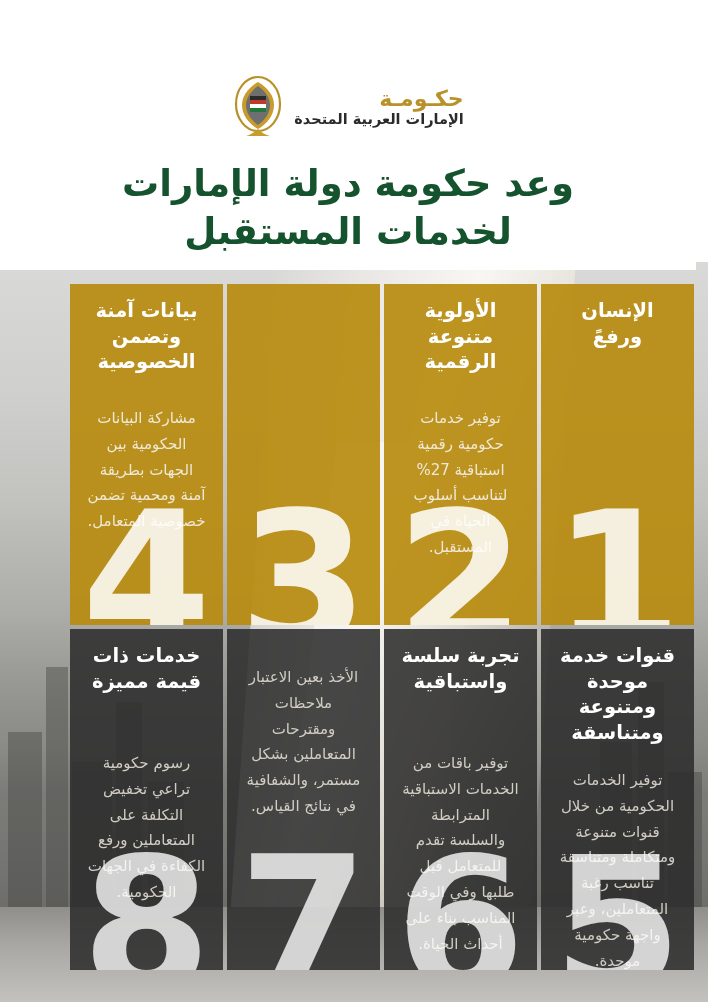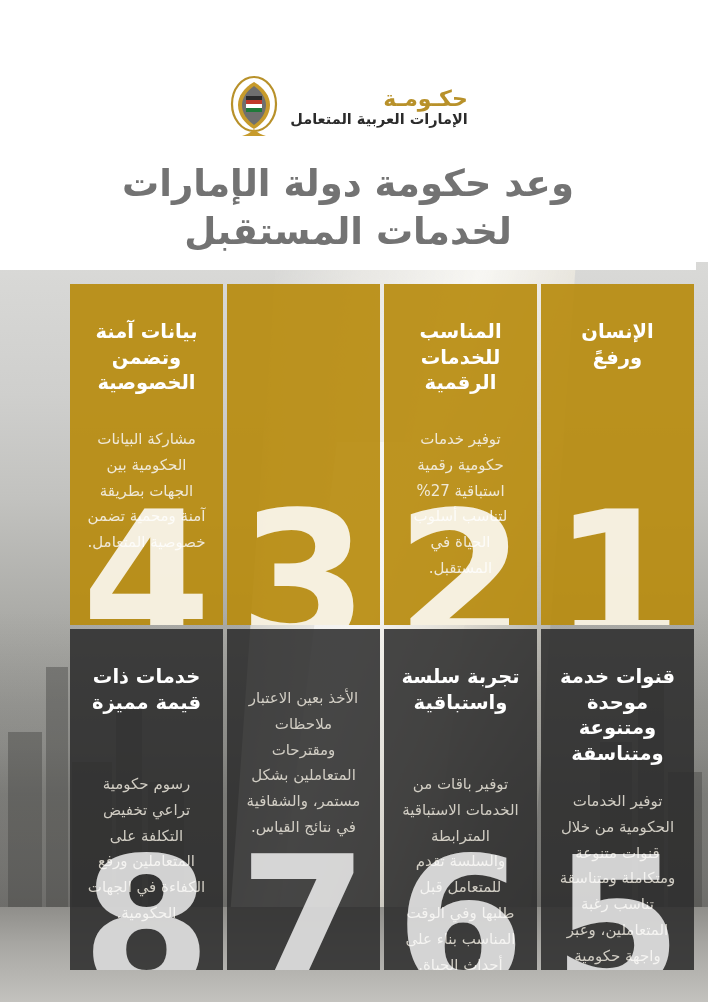--- a/index.html
+++ b/index.html
@@ -48,21 +48,21 @@
     letter-spacing: 0px;
   }
   .gov-text .line2 {
     font-size: 14.5px;
     font-weight: bold;
     color: #2b2b2b;
   }
   .main-title {
     margin-top: 22px;
     text-align: center;
-    color: #737373;
+    color: #14532d;
     font-weight: bold;
     line-height: 1.18;
   }
   .main-title .t1 { font-size: 37px; letter-spacing: 0.5px; display:block; }
   .main-title .t2 { font-size: 37px; letter-spacing: 3px; display:block; margin-top: 4px;}
 
   
   .photo-band {
     position: absolute;
     top: 262px; left: 0;
@@ -117,21 +117,21 @@
     width: 628px;
     display: grid;
     grid-template-columns: repeat(4, 153px);
     grid-template-rows: 341px 341px;
     gap: 4px 4px;
     z-index: 4;
   }
   .panel {
     position: relative;
     overflow: hidden;
-    padding: 35px 13px 0 13px;
+    padding: 14px 13px 0 13px;
     color: #ffffff;
   }
   .panel.gold { background: rgba(184,140,16,0.93); }
   .panel.dark { background: rgba(46,46,46,0.88); }
   .panel .p-title {
     font-size: 19.5px;
     font-weight: bold;
     line-height: 1.32;
     text-align: center;
     color: #ffffff;
@@ -171,21 +171,21 @@
 </style>
 </head>
 <body>
 
 <div class="page">
 
   <div class="header">
     <div class="emblem-row">
       <div class="gov-text">
         <div class="line1">حكـومـة</div>
-        <div class="line2">الإمارات العربية المتعامل</div>
+        <div class="line2">الإمارات العربية المتحدة</div>
       </div>
       <div class="emblem">
         <svg width="52" height="66" viewBox="0 0 52 66" xmlns="http://www.w3.org/2000/svg">
           <ellipse cx="26" cy="30" rx="22" ry="27" fill="none" stroke="#b8912a" stroke-width="2.2"></ellipse>
           <path d="M26 8 C16 14 10 22 10 31 C10 41 17 50 26 55 C35 50 42 41 42 31 C42 22 36 14 26 8 Z" fill="#c79b2c"></path>
           <path d="M26 12 C19 17 14 24 14 31 C14 39 19 46 26 51 C33 46 38 39 38 31 C38 24 33 17 26 12 Z" fill="#6f6f6f"></path>
           <rect x="18" y="26" width="16" height="4" fill="#c0392b"></rect>
           <rect x="18" y="30" width="16" height="4" fill="#ffffff"></rect>
           <rect x="18" y="34" width="16" height="4" fill="#1f7a3a"></rect>
           <rect x="18" y="22" width="16" height="4" fill="#2b2b2b"></rect>
@@ -216,21 +216,21 @@
     <div class="ground"></div>
   </div>
 
   <div class="grid">
 
     <div class="panel gold">
       <div class="p-title">الإنسان ورفعً</div>
       <div class="p-num">1</div>
     </div>
     <div class="panel gold">
-      <div class="p-title">المناسب للخدمات الرقمية</div>
+      <div class="p-title">الأولوية متنوعة الرقمية</div>
       <div class="p-desc">توفير خدمات حكومية رقمية استباقية 27% لتناسب أسلوب الحياة في المستقبل.</div>
       <div class="p-num">2</div>
     </div>
     <div class="panel gold">
       <div class="p-num">3</div>
     </div>
     <div class="panel gold">
       <div class="p-title">بيانات آمنة وتضمن الخصوصية</div>
       <div class="p-desc">مشاركة البيانات الحكومية بين الجهات بطريقة آمنة ومحمية تضمن خصوصية المتعامل.</div>
       <div class="p-num">4</div>

